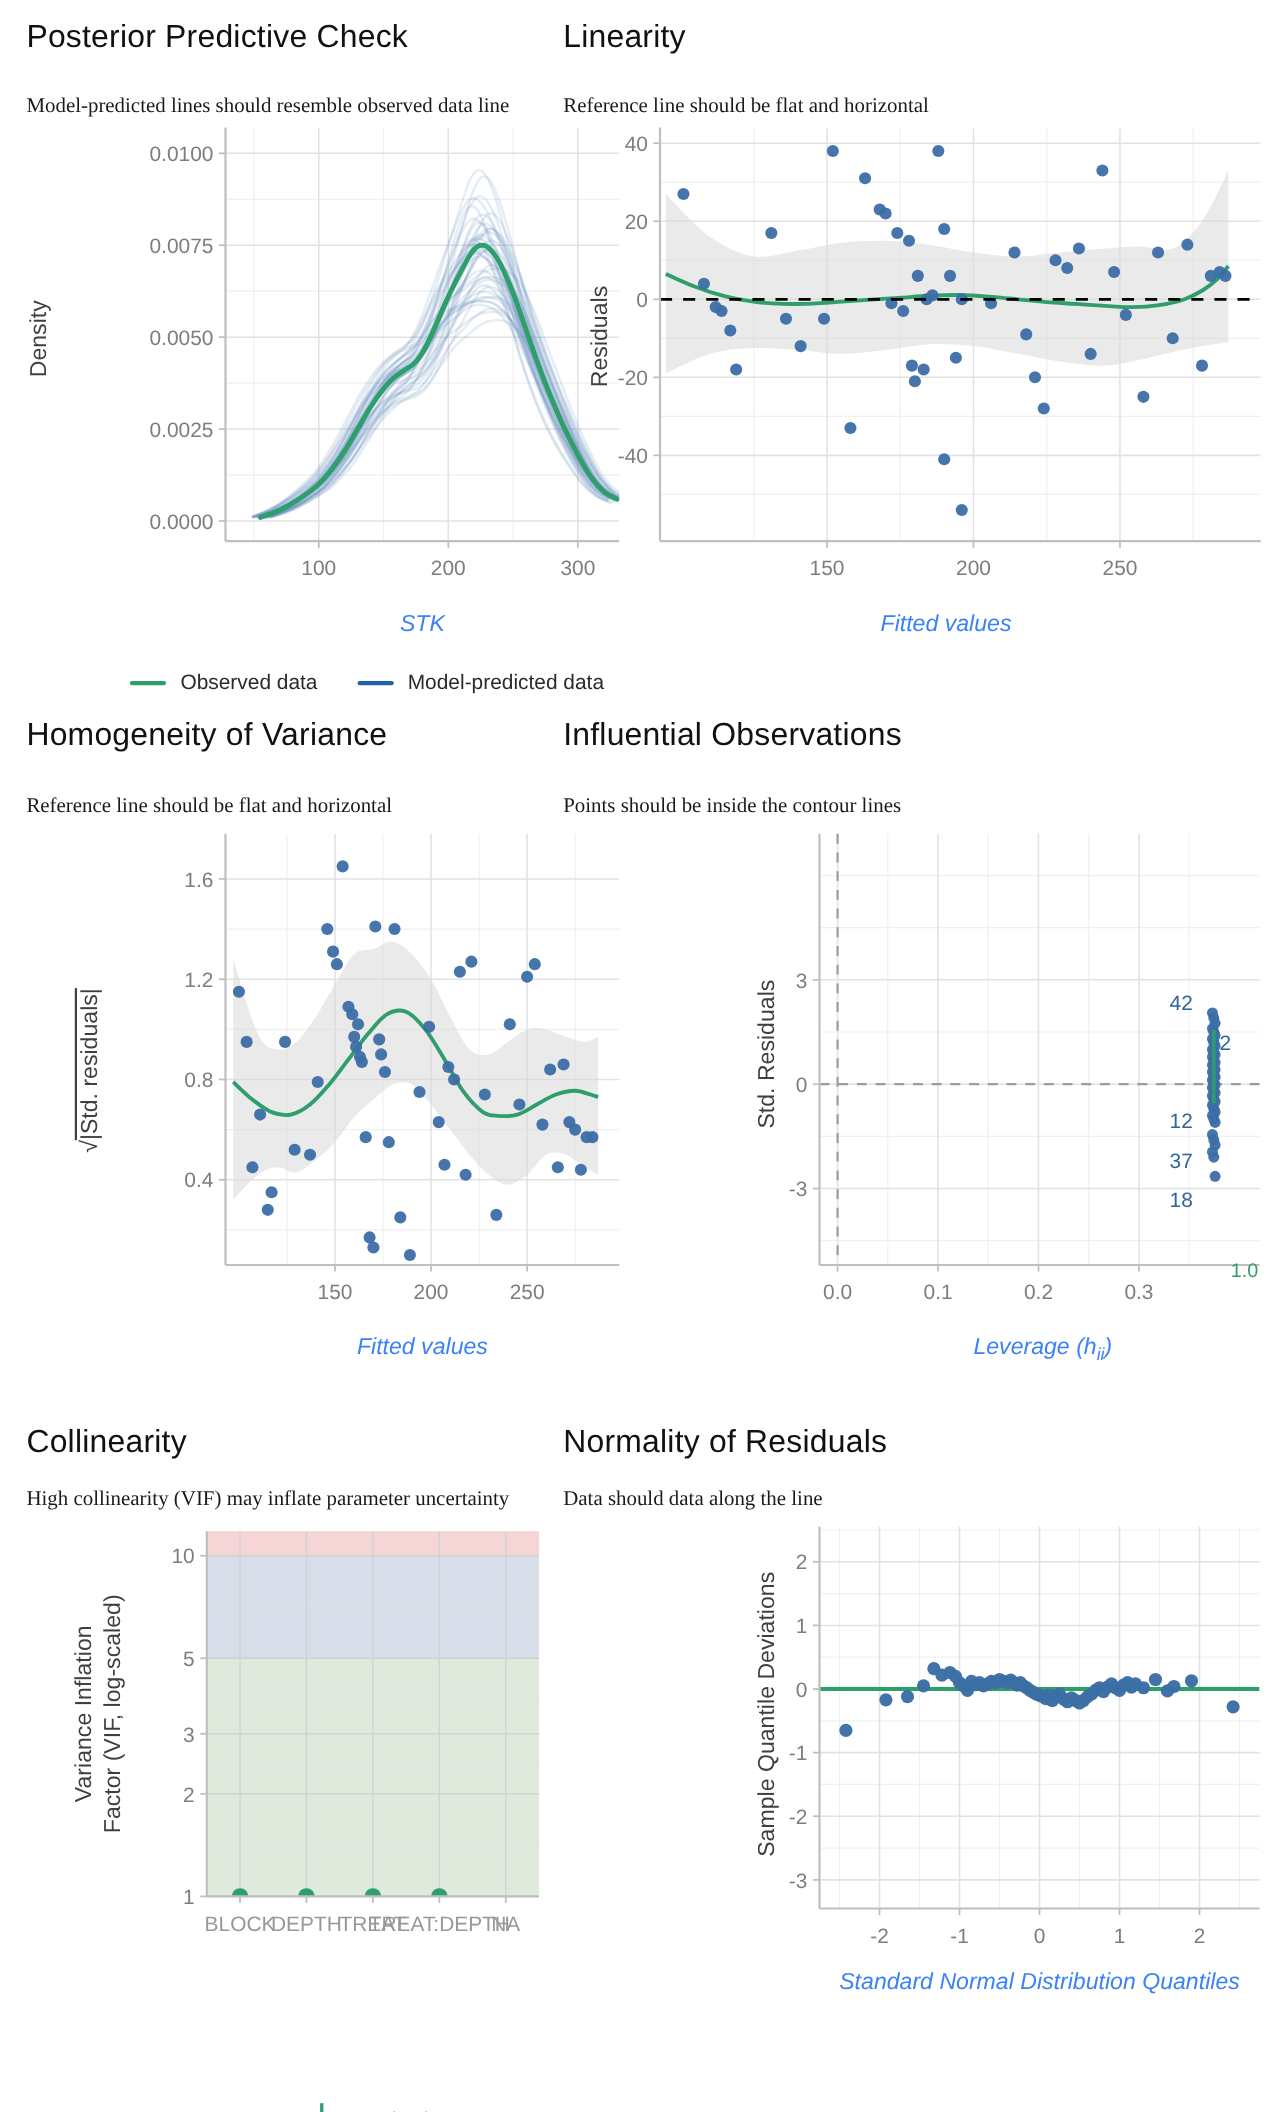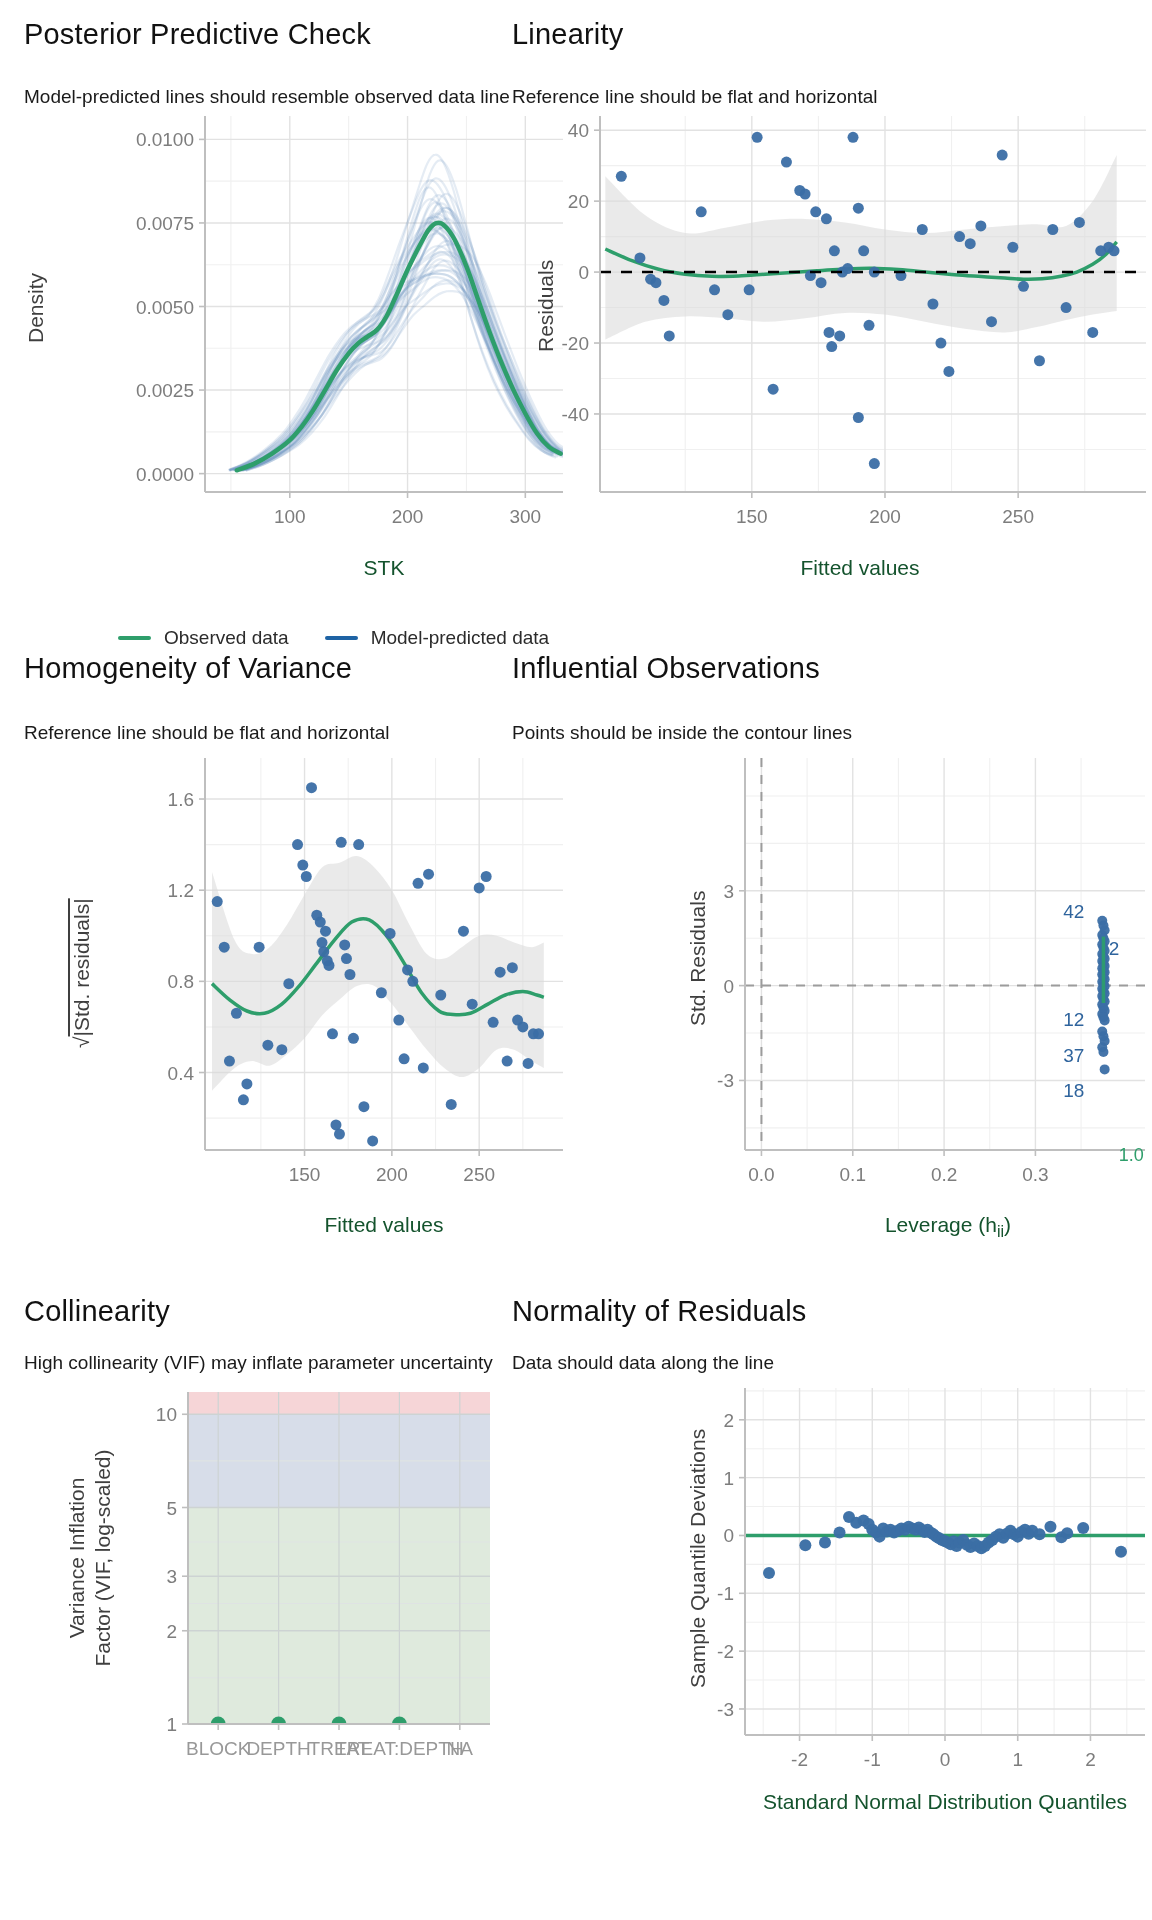--- a/index.html
+++ b/index.html
@@ -1,26 +1,26 @@
 <!DOCTYPE html>
 <html><head>
 <meta charset="utf-8">
 <style>
   html,body{margin:0;padding:0;}
   body{width:1152px;height:1920px;overflow:hidden;background:#ffffff;
        font-family:"Liberation Sans",sans-serif;position:relative;}
   .abs{position:absolute;}
   .ptitle{font-size:29px;color:#111;white-space:nowrap;letter-spacing:.2px;}
-  .psub{font-size:19px;color:#1a1a1a;white-space:nowrap;}
-  .xlab{font-size:21px;color:#14532d;transform:translateX(-50%);white-space:nowrap;}
+  .psub{font-size:19px;color:#1a1a1a;white-space:nowrap;font-family:Liberation Serif, serif;}
+  .xlab{font-size:21px;color:#3b82f6;transform:translateX(-50%);white-space:nowrap;font-style:italic;}
   .vlab{font-size:21px;color:#3f3f3f;transform:rotate(-90deg);transform-origin:0 0;white-space:nowrap;}
   .vlab2{font-size:21px;color:#3f3f3f;transform:rotate(-90deg);transform-origin:0 0;width:250px;text-align:center;line-height:26px;}
   .sqrt-body{text-decoration:overline;}
   .subsc{font-size:16px;vertical-align:-5px;}
-  .legend{display:flex;align-items:center;font-size:19px;color:#2b2b2b;margin-top:17px;}
+  .legend{display:flex;align-items:center;font-size:19px;color:#2b2b2b;}
   .lg-item{display:flex;align-items:center;gap:13px;}
   .lg-line{width:33px;height:4px;border-radius:2px;display:inline-block;}
   .lg-range{position:relative;width:16px;height:34px;display:inline-block;}
   .lg-range .bar{position:absolute;left:6.5px;top:0;width:3px;height:34px;}
   .lg-range .dot{position:absolute;left:1px;top:10px;width:14px;height:14px;border-radius:50%;}
   svg text{font-family:"Liberation Sans",sans-serif;}
 </style>
 </head>
 <body>
 

